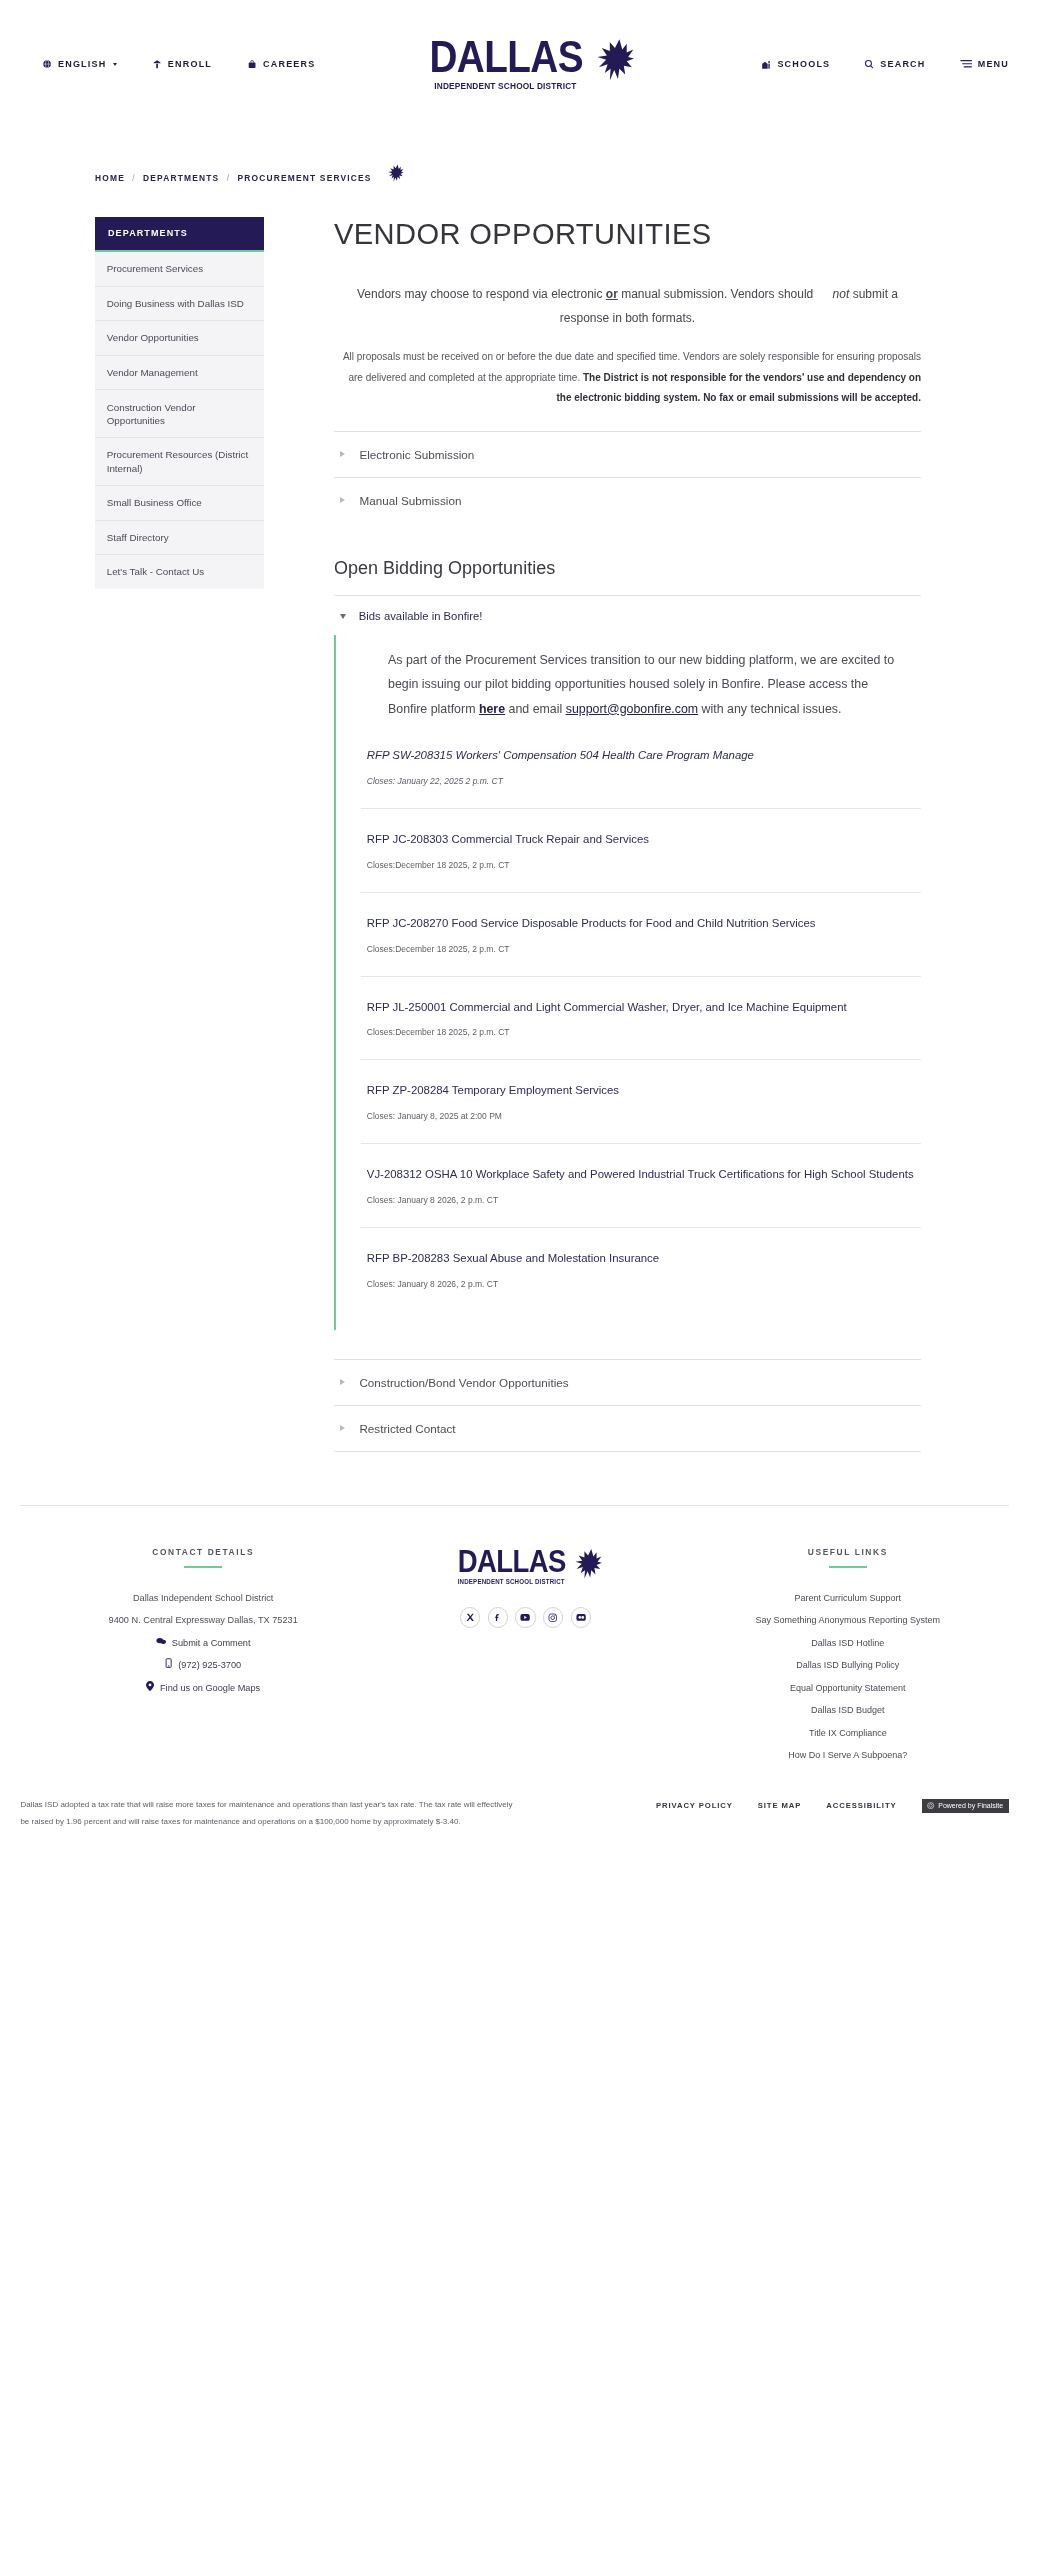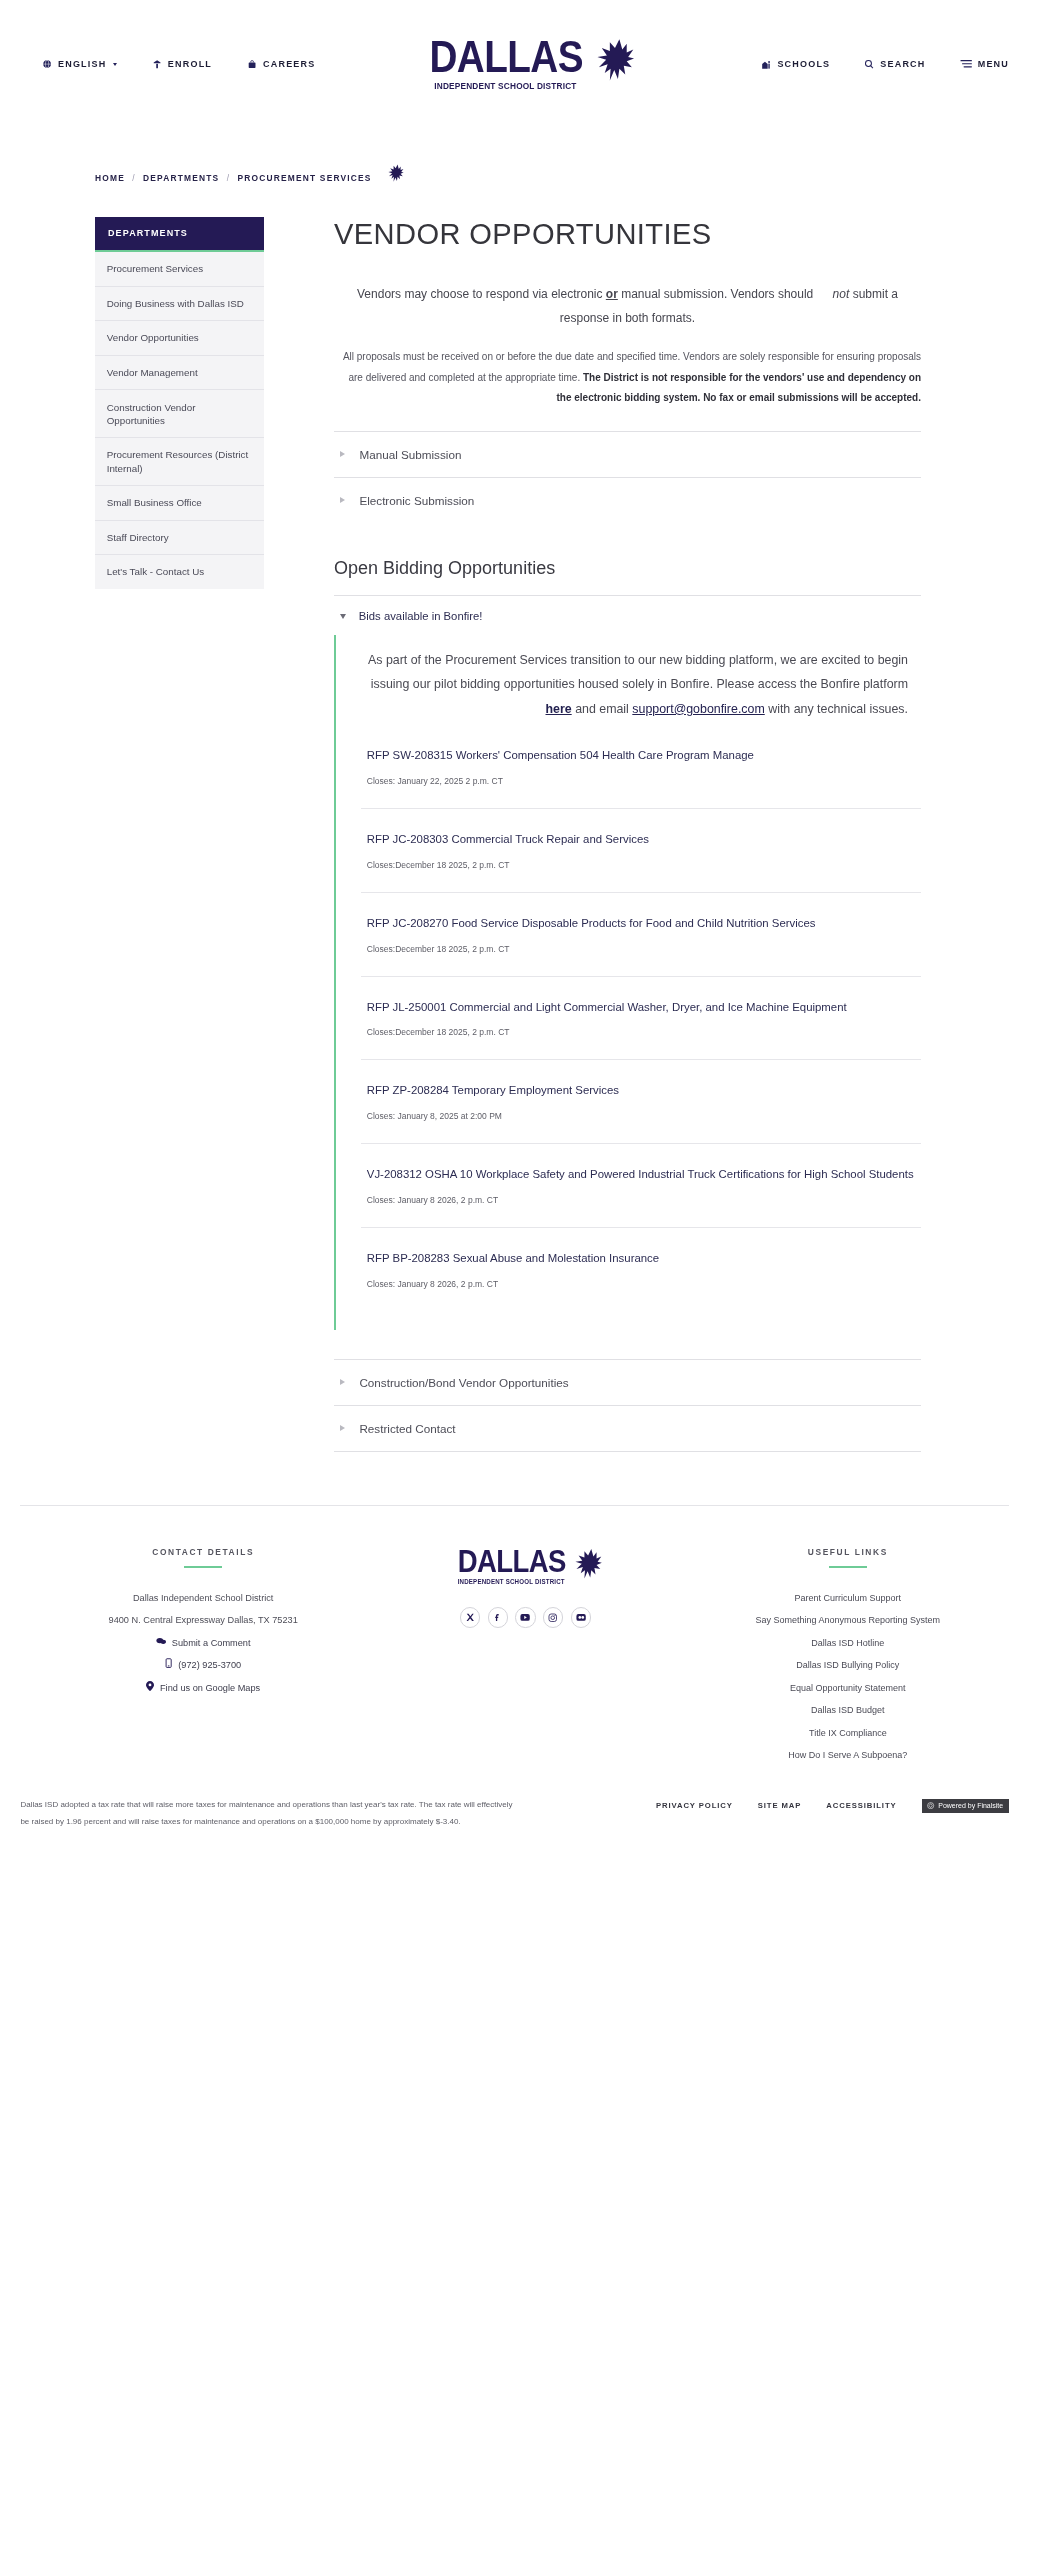--- a/index.html
+++ b/index.html
@@ -146,33 +146,33 @@
   }
   .acc-open .acc-label { color: #2d2d52; font-size: 11.3px; }
 
   
   .bonfire-panel {
     border-left: 2.9px solid #6ecb96;
     padding: 13px 0 19px 25px;
     margin-top: 2.9px;
   }
   .bonfire-text {
-    text-align: right; font-size: 12.4px; color: #4a4a53;
-    line-height: 1.95; padding: 0 13px 7.3px 0;
+    text-align: left; font-size: 12.4px; color: #4a4a53;
+    line-height: 1.95; padding: 0 13px 7.3px 0; margin-left: 27px;
   }
   .bonfire-text a {
     color: #232150; font-weight: 700; text-decoration: underline;
   }
   .bonfire-text a.email { font-weight: 400; }
 
   .bid {
     border-top: 0.7px solid #e6e6ea;
     padding: 22px 5.8px 22px 5.8px;
   }
-  .bid:first-of-type { border-top: none; padding-top: 19px; }
+  .bid:first-of-type { border-top: none; padding-top: 19px; font-style: italic; }
   .bid-title {
     font-size: 11.4px; color: #2c2c52; line-height: 1.5;
     margin-bottom: 11.7px; cursor: pointer;
   }
   .bid-closes { font-size: 8.5px; color: #5d5d66; }
 
   .tail-accs { margin-top: 29px; }
 
   
   .footer-rule {
@@ -350,25 +350,25 @@
     <p class="intro-center">
       <span>Vendors may choose to respond via electronic </span><span class="u-bold-u">or</span><span> manual submission. Vendors should </span><span class="ital">not</span><span> submit a response in both formats.</span>
     </p>
 
     <p class="intro-body">
       <span>All proposals must be received on or before the due date and specified time. Vendors are solely responsible for ensuring proposals are delivered and completed at the appropriate time. </span><span class="strong">The District is not responsible for the vendors' use and dependency on the electronic bidding system. No fax or email submissions will be accepted.</span>
     </p>
 
     <div class="acc">
       <span class="acc-arrow-r"></span>
-      <span class="acc-label">Manual Submission</span>
+      <span class="acc-label">Electronic Submission</span>
     </div>
     <div class="acc">
       <span class="acc-arrow-r"></span>
-      <span class="acc-label">Electronic Submission</span>
+      <span class="acc-label">Manual Submission</span>
     </div>
 
     <h2 class="section-title">Open Bidding Opportunities</h2>
 
     <div class="acc-open">
       <span class="acc-arrow-d"></span>
       <span class="acc-label">Bids available in Bonfire!</span>
     </div>
 
     <div class="bonfire-panel">

